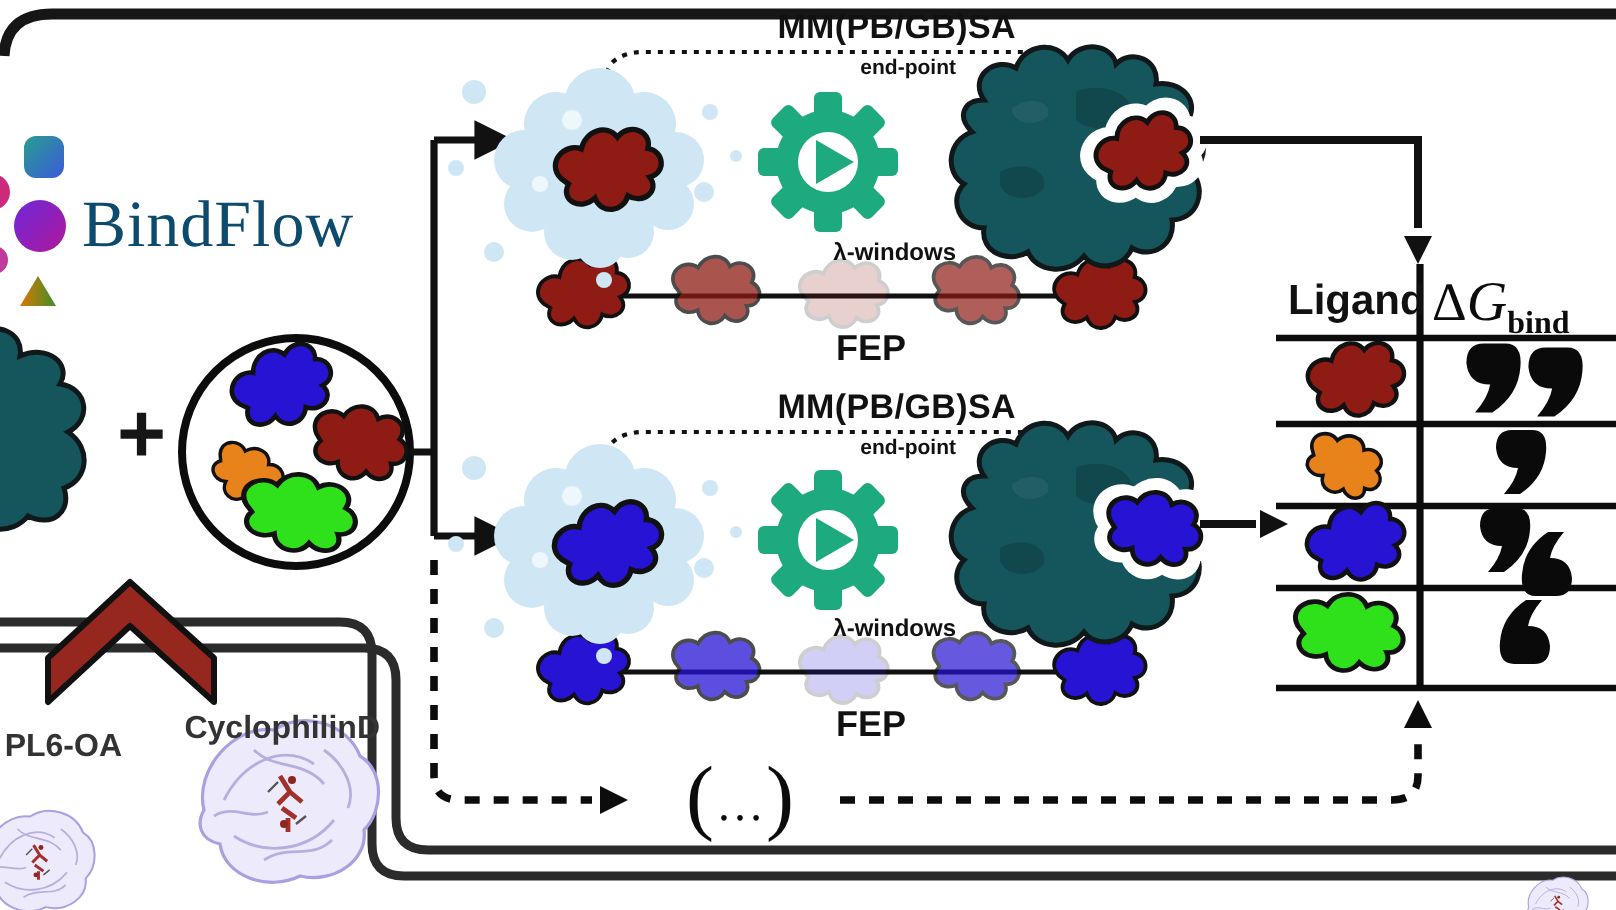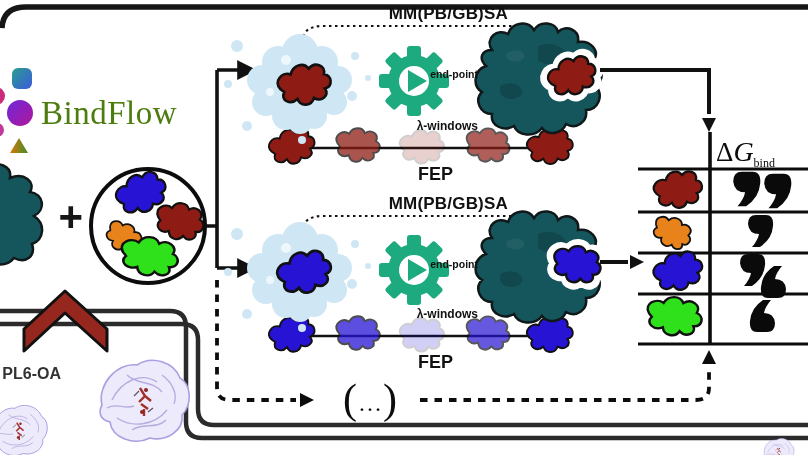--- a/index.html
+++ b/index.html
@@ -2,32 +2,32 @@
 <html><head>
 <meta charset="utf-8">
 <style>
   html,body{margin:0;padding:0;background:#fff;}
   .stage{position:relative;width:808px;height:455px;overflow:hidden;background:#ffffff;
          font-family:"Liberation Sans",sans-serif;}
   .stage svg{position:absolute;left:0;top:0;}
   .lbl{position:absolute;font-family:"Liberation Sans",sans-serif;font-weight:bold;color:#111;
        text-align:right;white-space:nowrap;z-index:5;}
   .mm{width:180px;font-size:17px;letter-spacing:.2px;}
-  .endpoint{width:120px;font-size:10.5px;margin-top:40px;}
+  .endpoint{width:120px;font-size:10.5px;}
   .lambda{width:120px;font-size:12px;}
   .fep{width:70px;font-size:18px;}
-  .logo-title{font-family:"Liberation Serif",serif;font-weight:normal;color:#4d7c0f;
+  .logo-title{font-family:"Liberation Serif",serif;font-weight:normal;color:#0c4a6e;
               font-size:33px;letter-spacing:.5px;}
   .plus{font-size:42px;color:#161616;width:36px;}
   .sysname{font-size:16px;color:#333;}
   .lig-head{width:66px;font-size:21px;}
   .dg{position:absolute;left:716px;top:136px;font-family:"Liberation Serif",serif;
       font-weight:normal;color:#0c0c0c;font-size:27px;z-index:5;white-space:nowrap;}
   .dg .g-it{font-style:italic;font-size:28px;}
-  .dg sub{font-size:12px;}
+  .dg sub{font-size:16px;font-weight:bold;}
   .ellip{position:absolute;left:326px;top:378px;width:88px;display:flex;align-items:center;
          justify-content:center;z-index:5;color:#0c0c0c;}
   .ellip .par{font-family:"Liberation Serif",serif;font-size:42px;font-weight:300;line-height:42px;}
   .ellip .dots{font-family:"Liberation Serif",serif;font-size:24px;padding:8px 1px 0 1px;}
 </style>
 </head>
 <body>
 
 <div class="stage">
 
@@ -233,22 +233,24 @@
 <div class="lbl mm" style="left:328px;top:4px;">MM(PB/GB)SA</div>
 <div class="lbl endpoint" style="left:358px;top:28px;">end-point</div>
 <div class="lbl lambda" style="left:358px;top:119px;">λ-windows</div>
 <div class="lbl fep" style="left:383px;top:164px;">FEP</div>
 
 <div class="lbl mm" style="left:328px;top:194px;">MM(PB/GB)SA</div>
 <div class="lbl endpoint" style="left:358px;top:218px;">end-point</div>
 <div class="lbl lambda" style="left:358px;top:307px;">λ-windows</div>
 <div class="lbl fep" style="left:383px;top:352px;">FEP</div>
 
+<div class="lbl lig-head" style="left:644px;top:139px;">Ligand</div>
 <div class="dg"><span>Δ</span><span class="g-it">G</span><sub>bind</sub></div>
 
+<div class="lbl sysname" style="left:68px;top:356px;width:122px;">CyclophilinD</div>
 <div class="lbl sysname" style="left:-9px;top:365px;width:70px;">PL6-OA</div>
 
 <div class="ellip">
       <span class="par">(</span>
       <span class="dots">…</span>
       <span class="par">)</span>
     </div>
 
 </div>
 

